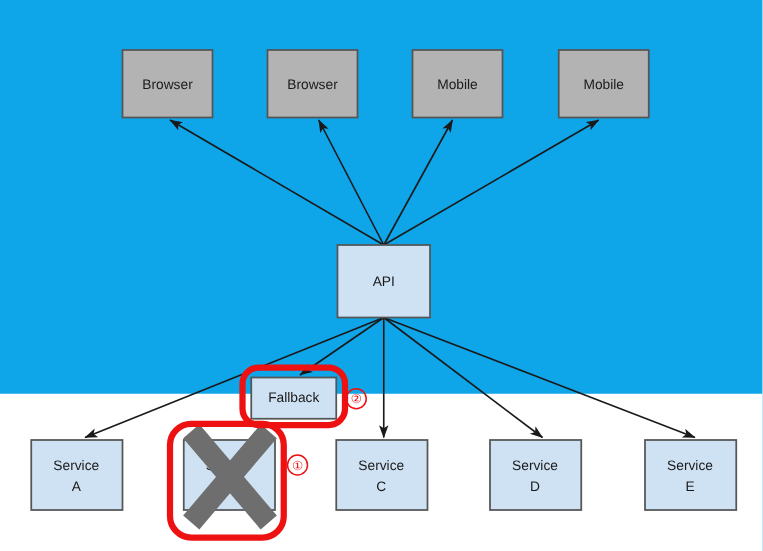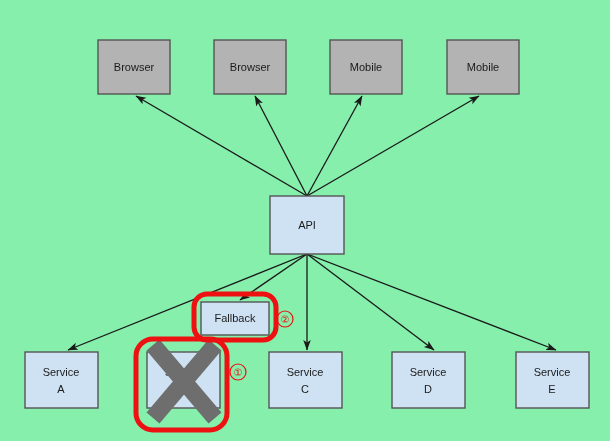--- a/index.html
+++ b/index.html
@@ -9,22 +9,22 @@
   }
   body {
     width: 610px;
     height: 441px;
     font-family: "Liberation Sans", sans-serif;
     overflow: hidden;
   }
   #diagram-root {
     position: relative;
     width: 610px;
-    height: 441px;
-    background: #86efac;
+    height: 315px;
+    background: #0ea5e9;
   }
   svg#diagram-svg {
     display: block;
     width: 610px;
     height: 441px;
   }
   .node-label {
     font-family: "Liberation Sans", sans-serif;
     font-size: 11px;
     fill: #1a1a1a;

